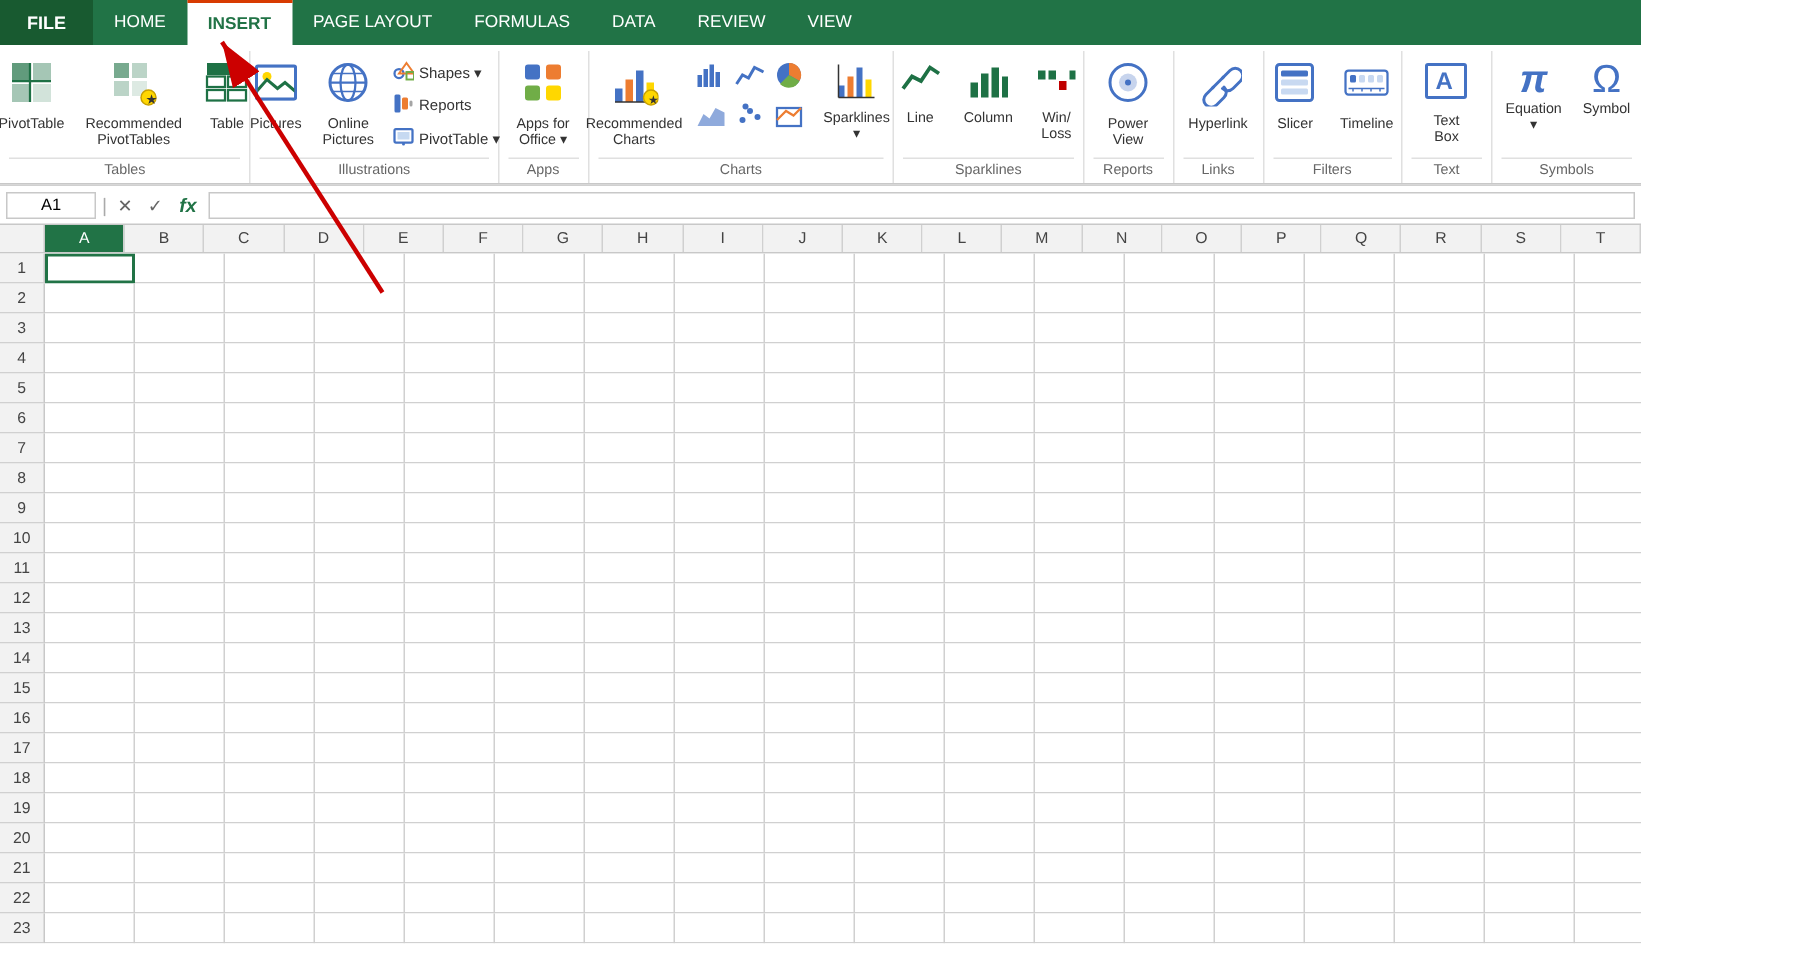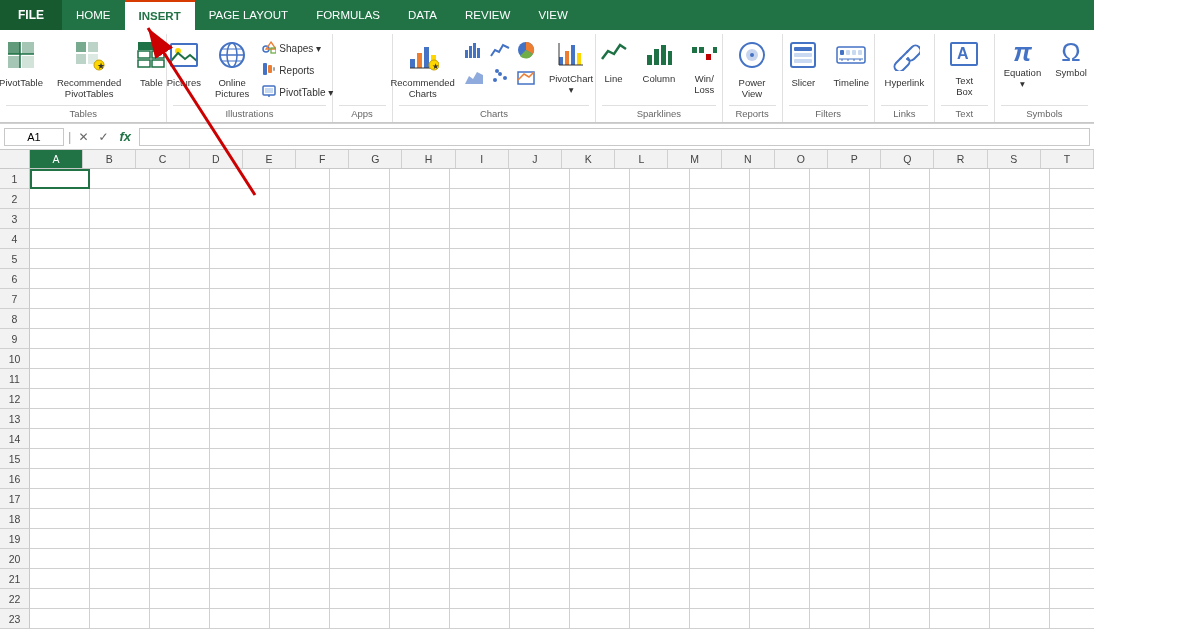--- a/index.html
+++ b/index.html
@@ -342,20 +342,33 @@
                 </svg>
               </span>
               <span>PivotTable ▾</span>
             </div>
           </div>
         </div>
         <div class="group-label">Illustrations</div>
       </div>
 
       <div class="ribbon-group">
+        <div class="group-items">
+          <div class="ribbon-btn">
+            <span class="icon">
+              <svg width="32" height="32" viewBox="0 0 32 32">
+                <rect x="4" y="4" width="10" height="10" rx="2" fill="#4472c4"></rect>
+                <rect x="18" y="4" width="10" height="10" rx="2" fill="#ed7d31"></rect>
+                <rect x="4" y="18" width="10" height="10" rx="2" fill="#70ad47"></rect>
+                <rect x="18" y="18" width="10" height="10" rx="2" fill="#ffd700"></rect>
+              </svg>
+            </span>
+            <span class="btn-label">Apps for<br>Office ▾</span>
+          </div>
+        </div>
         <div class="group-label">Apps</div>
       </div>
 
       <div class="ribbon-group">
         <div class="group-items">
           <div class="ribbon-btn">
             <span class="icon">
               <svg width="32" height="32" viewBox="0 0 32 32">
                 <rect x="3" y="20" width="5" height="9" fill="#4472c4"></rect>
                 <rect x="10" y="14" width="5" height="15" fill="#ed7d31"></rect>
@@ -417,21 +430,21 @@
             <span class="icon">
               <svg width="28" height="28" viewBox="0 0 28 28">
                 <rect x="2" y="18" width="4" height="8" fill="#4472c4"></rect>
                 <rect x="8" y="12" width="4" height="14" fill="#ed7d31"></rect>
                 <rect x="14" y="6" width="4" height="20" fill="#4472c4"></rect>
                 <rect x="20" y="14" width="4" height="12" fill="#ffd700"></rect>
                 <line x1="2" y1="26" x2="26" y2="26" stroke="#333" stroke-width="1"></line>
                 <line x1="2" y1="4" x2="2" y2="26" stroke="#333" stroke-width="1"></line>
               </svg>
             </span>
-            <span class="btn-label">PivotChart ▾</span>
+            <span class="btn-label">Sparklines ▾</span>
           </div>
         </div>
         <div class="group-label">Charts</div>
       </div>
 
       <div class="ribbon-group">
         <div class="group-items">
           <div class="ribbon-btn">
             <span class="icon">
               <svg width="28" height="28" viewBox="0 0 28 28">
@@ -473,20 +486,36 @@
               <svg width="32" height="32" viewBox="0 0 32 32">
                 <circle cx="16" cy="16" r="12" fill="none" stroke="#4472c4" stroke-width="2"></circle>
                 <circle cx="16" cy="16" r="6" fill="#4472c4" opacity="0.3"></circle>
                 <circle cx="16" cy="16" r="2" fill="#4472c4"></circle>
               </svg>
             </span>
             <span class="btn-label">Power<br>View</span>
           </div>
         </div>
         <div class="group-label">Reports</div>
+      </div>
+
+      <div class="ribbon-group">
+        <div class="group-items">
+          <div class="ribbon-btn">
+            <span class="icon">
+              <svg width="32" height="32" viewBox="0 0 32 32">
+                <path d="M13,19 L8,24 C6,26 6,29 8,31 C10,33 13,33 15,31 L20,26 C22,24 22,21 20,19" fill="none" stroke="#4472c4" stroke-width="2" stroke-linecap="round"></path>
+                <path d="M19,13 L24,8 C26,6 29,6 31,8 C33,10 33,13 31,15 L26,20 C24,22 21,22 19,20" fill="none" stroke="#4472c4" stroke-width="2" stroke-linecap="round"></path>
+                <line x1="12" y1="20" x2="20" y2="12" stroke="#4472c4" stroke-width="2"></line>
+              </svg>
+            </span>
+            <span class="btn-label">Hyperlink</span>
+          </div>
+        </div>
+        <div class="group-label">Links</div>
       </div>
 
       <div class="ribbon-group">
         <div class="group-items">
           <div class="ribbon-btn">
             <span class="icon">
               <svg width="32" height="32" viewBox="0 0 32 32">
                 <rect x="4" y="4" width="24" height="24" rx="2" fill="none" stroke="#4472c4" stroke-width="2"></rect>
                 <rect x="7" y="8" width="18" height="4" rx="1" fill="#4472c4"></rect>
                 <rect x="7" y="14" width="18" height="4" rx="1" fill="#c8d9f1"></rect>
@@ -507,36 +536,20 @@
                 <line x1="7" y1="20" x2="7" y2="22" stroke="#4472c4" stroke-width="1"></line>
                 <line x1="13" y1="20" x2="13" y2="22" stroke="#4472c4" stroke-width="1"></line>
                 <line x1="19" y1="20" x2="19" y2="22" stroke="#4472c4" stroke-width="1"></line>
                 <line x1="25" y1="20" x2="25" y2="22" stroke="#4472c4" stroke-width="1"></line>
               </svg>
             </span>
             <span class="btn-label">Timeline</span>
           </div>
         </div>
         <div class="group-label">Filters</div>
-      </div>
-
-      <div class="ribbon-group">
-        <div class="group-items">
-          <div class="ribbon-btn">
-            <span class="icon">
-              <svg width="32" height="32" viewBox="0 0 32 32">
-                <path d="M13,19 L8,24 C6,26 6,29 8,31 C10,33 13,33 15,31 L20,26 C22,24 22,21 20,19" fill="none" stroke="#4472c4" stroke-width="2" stroke-linecap="round"></path>
-                <path d="M19,13 L24,8 C26,6 29,6 31,8 C33,10 33,13 31,15 L26,20 C24,22 21,22 19,20" fill="none" stroke="#4472c4" stroke-width="2" stroke-linecap="round"></path>
-                <line x1="12" y1="20" x2="20" y2="12" stroke="#4472c4" stroke-width="2"></line>
-              </svg>
-            </span>
-            <span class="btn-label">Hyperlink</span>
-          </div>
-        </div>
-        <div class="group-label">Links</div>
       </div>
 
       <div class="ribbon-group">
         <div class="group-items">
           <div class="ribbon-btn">
             <span class="icon">
               <svg width="30" height="30" viewBox="0 0 30 30">
                 <rect x="2" y="4" width="26" height="22" rx="1" fill="none" stroke="#4472c4" stroke-width="2"></rect>
                 <text x="8" y="20" font-size="16" font-weight="bold" fill="#4472c4">A</text>
               </svg>

